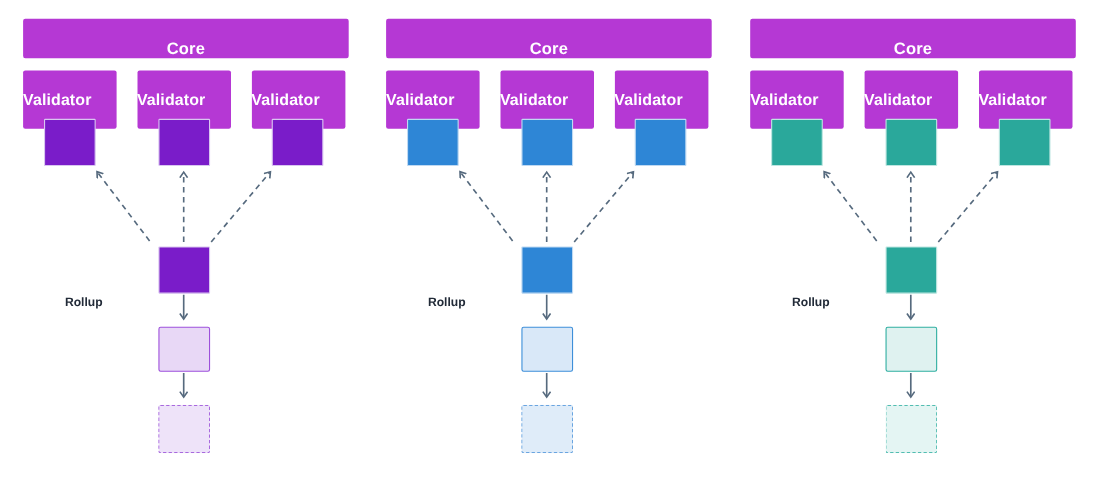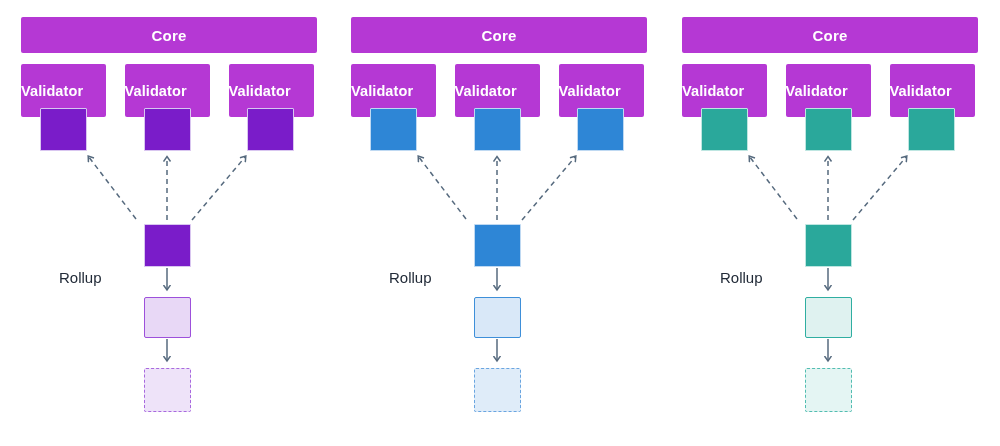--- a/index.html
+++ b/index.html
@@ -11,21 +11,21 @@
   .diagram{position:absolute;left:0;top:0;width:1000px;height:446px;display:flex;}
   .panel{
     position:relative;width:296px;height:446px;flex:0 0 296px;
   }
   .panel.p0{margin-left:21px;}
   .panel.p1{margin-left:34px;}
   .panel.p2{margin-left:35px;}
   .core{
     position:absolute;left:0;top:17px;width:296px;height:36px;
     background:var(--header);border-radius:2px;
-    display:flex;align-items:center;justify-content:center;
+    display:flex;align-items:flex-end;justify-content:center;
     color:var(--header-text,#fff);font-size:15px;font-weight:700;letter-spacing:.2px;
   }
   .validator{
     position:absolute;top:64px;width:85px;height:53px;
     background:var(--header);border-radius:2px;
     display:flex;align-items:center;justify-content:flex-start;
     color:var(--header-text,#fff);font-size:14.5px;font-weight:700;letter-spacing:.1px;
     z-index:1;
   }
   .validator.v0{left:0;}
@@ -36,21 +36,21 @@
     background:var(--node);border:1px solid var(--node-border);border-radius:1px;
     z-index:3;
   }
   .vsq{top:108px;}
   .vsq.s0{left:19px;}
   .vsq.s1{left:122.5px;}
   .vsq.s2{left:226px;}
   .rollupsq{left:122.5px;top:224px;}
   .rollup-label{
     position:absolute;left:38px;top:269px;
-    font-size:15px;color:var(--label-color,#222b38);font-weight:400;
+    font-size:11px;color:var(--label-color,#222b38);font-weight:700;
     z-index:3;white-space:nowrap;
   }
   .lightbox{
     position:absolute;left:122.5px;top:297px;width:47px;height:41px;box-sizing:border-box;
     background:var(--light-fill);border:1.5px solid var(--light-border);border-radius:2px;
     z-index:3;
   }
   .dashedbox{
     position:absolute;left:122.5px;top:368px;width:47px;height:44px;box-sizing:border-box;
     background:var(--dashed-fill);border:1.6px dashed var(--dashed-border);border-radius:2px;

